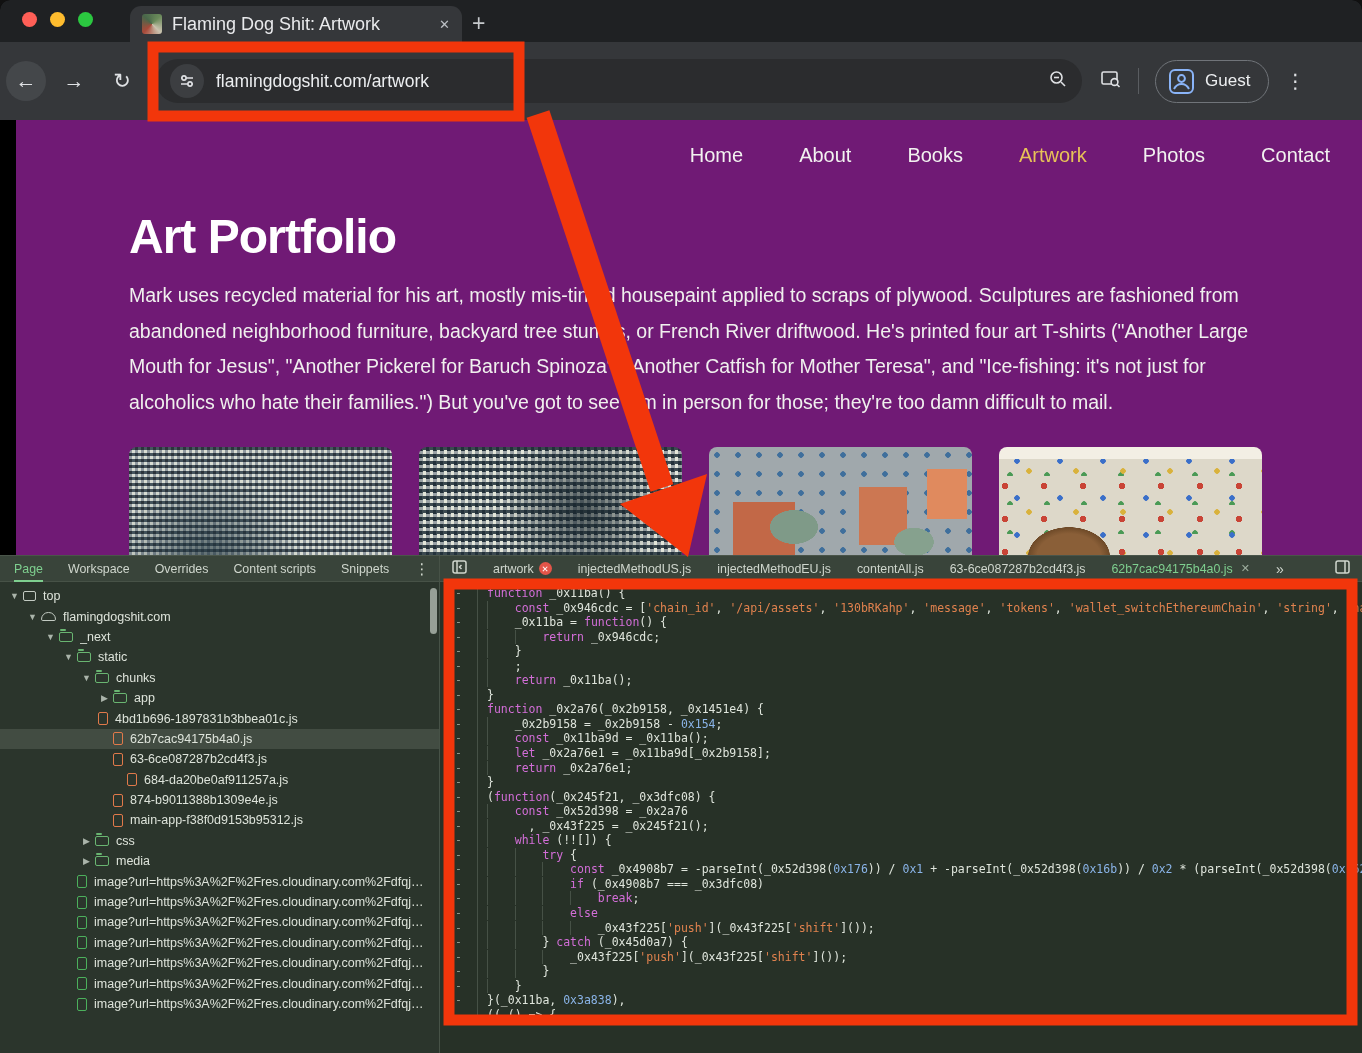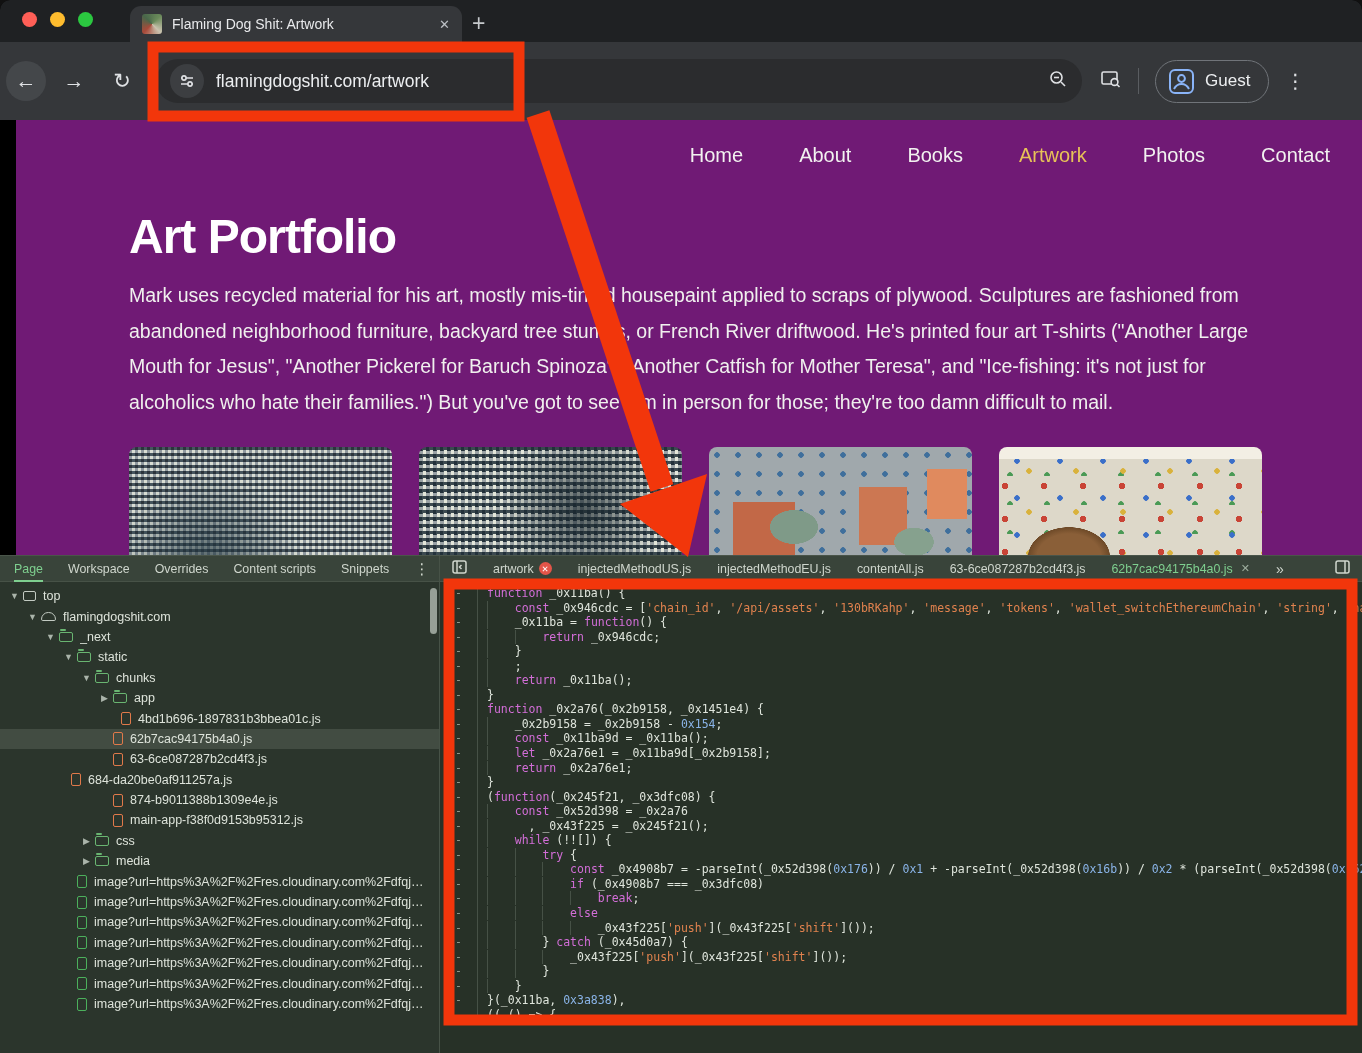--- a/index.html
+++ b/index.html
@@ -11,21 +11,21 @@
   body{background:#111;font-family:"Liberation Sans",sans-serif;}
   .stage{position:relative;width:1362px;height:1053px;overflow:hidden;background:#000;border-radius:10px 10px 0 0;}
 
   
   .tabstrip{position:absolute;left:0;top:0;width:100%;height:42px;background:#1f2123;}
   .lights{position:absolute;left:22px;top:12px;display:flex;gap:13px;}
   .light{width:15px;height:15px;border-radius:50%;}
   .light.r{background:#ff5f57}.light.y{background:#febc2e}.light.g{background:#2bc840}
   .tab{position:absolute;left:130px;top:6px;width:332px;height:36px;background:#35373a;border-radius:11px 11px 0 0;display:flex;align-items:center;padding:0 12px;gap:10px;}
   .favicon{width:20px;height:20px;border-radius:3px;background:conic-gradient(from 45deg,#6a8a5a,#c9c2ae,#a84a3a,#49664a,#6a8a5a);flex:none;}
-  .tab-title{color:#e9eaec;font-size:14px;flex:1;white-space:nowrap;overflow:hidden;}
+  .tab-title{color:#e9eaec;font-size:18px;flex:1;white-space:nowrap;overflow:hidden;}
   .tab-close{color:#bdc1c6;font-size:13px;cursor:default;}
   .newtab{position:absolute;left:472px;top:8px;color:#c6c9cc;font-size:23px;line-height:30px;}
   .toolbar{position:absolute;left:0;top:42px;width:100%;height:78px;background:#35373a;display:flex;align-items:center;}
   .navbtn{width:40px;height:40px;border-radius:50%;display:flex;align-items:center;justify-content:center;font-size:21px;color:#dfe1e4;margin-left:8px;}
   .navbtn.back{background:#44474a;margin-left:6px;}
   .navbtn.fwd{color:#dfe1e4;}
   .urlbar{height:44px;flex:1;max-width:926px;margin-left:14px;background:#2b2c2e;border-radius:22px;display:flex;align-items:center;padding:0 14px;gap:12px;}
   .tune-circle{width:34px;height:34px;border-radius:50%;background:#3c3e41;display:flex;align-items:center;justify-content:center;flex:none;}
   .url-text{color:#eceef0;font-size:17.5px;flex:1;white-space:nowrap;}
   .tool-right{display:flex;align-items:center;gap:16px;margin-left:18px;margin-right:14px;}
@@ -280,36 +280,36 @@
           <div class="tree-row" style="padding-left: 80px;">
             <span class="tw">▼</span>
             <span class="ticon folder"></span>
             <span class="tlabel">chunks</span>
           </div>
           <div class="tree-row" style="padding-left: 98px;">
             <span class="tw">▶</span>
             <span class="ticon folder"></span>
             <span class="tlabel">app</span>
           </div>
-          <div class="tree-row" style="padding-left: 106px;">
+          <div class="tree-row" style="padding-left: 83px;">
             <span class="tw"></span>
             <span class="ticon filejs"></span>
             <span class="tlabel">4bd1b696-1897831b3bbea01c.js</span>
           </div>
           <div class="tree-row sel" style="padding-left: 98px;">
             <span class="tw"></span>
             <span class="ticon filejs"></span>
             <span class="tlabel">62b7cac94175b4a0.js</span>
           </div>
           <div class="tree-row" style="padding-left: 98px;">
             <span class="tw"></span>
             <span class="ticon filejs"></span>
             <span class="tlabel">63-6ce087287b2cd4f3.js</span>
           </div>
-          <div class="tree-row" style="padding-left: 56px;">
+          <div class="tree-row" style="padding-left: 112px;">
             <span class="tw"></span>
             <span class="ticon filejs"></span>
             <span class="tlabel">684-da20be0af911257a.js</span>
           </div>
           <div class="tree-row" style="padding-left: 98px;">
             <span class="tw"></span>
             <span class="ticon filejs"></span>
             <span class="tlabel">874-b9011388b1309e4e.js</span>
           </div>
           <div class="tree-row" style="padding-left: 98px;">

